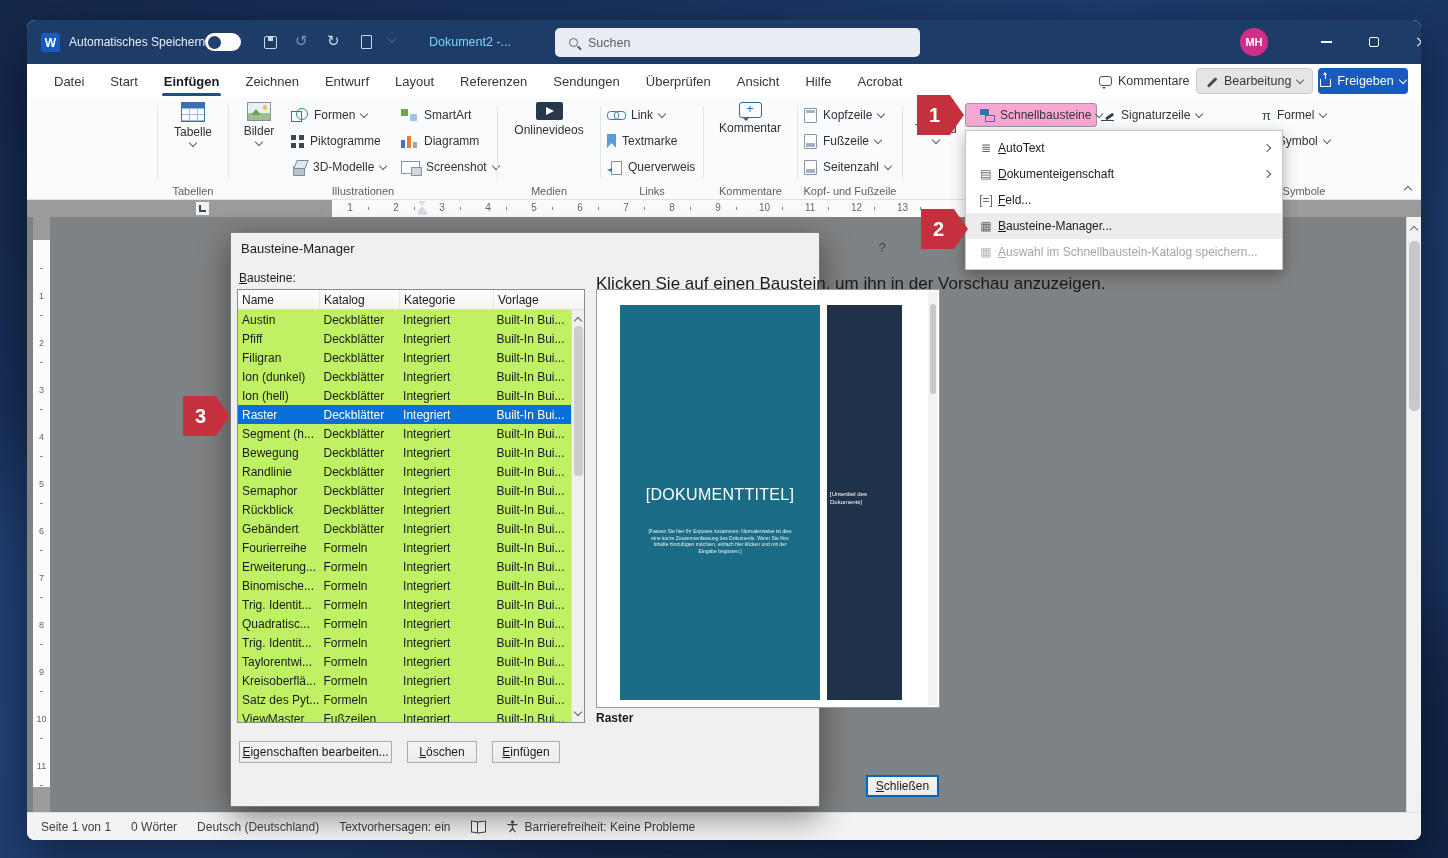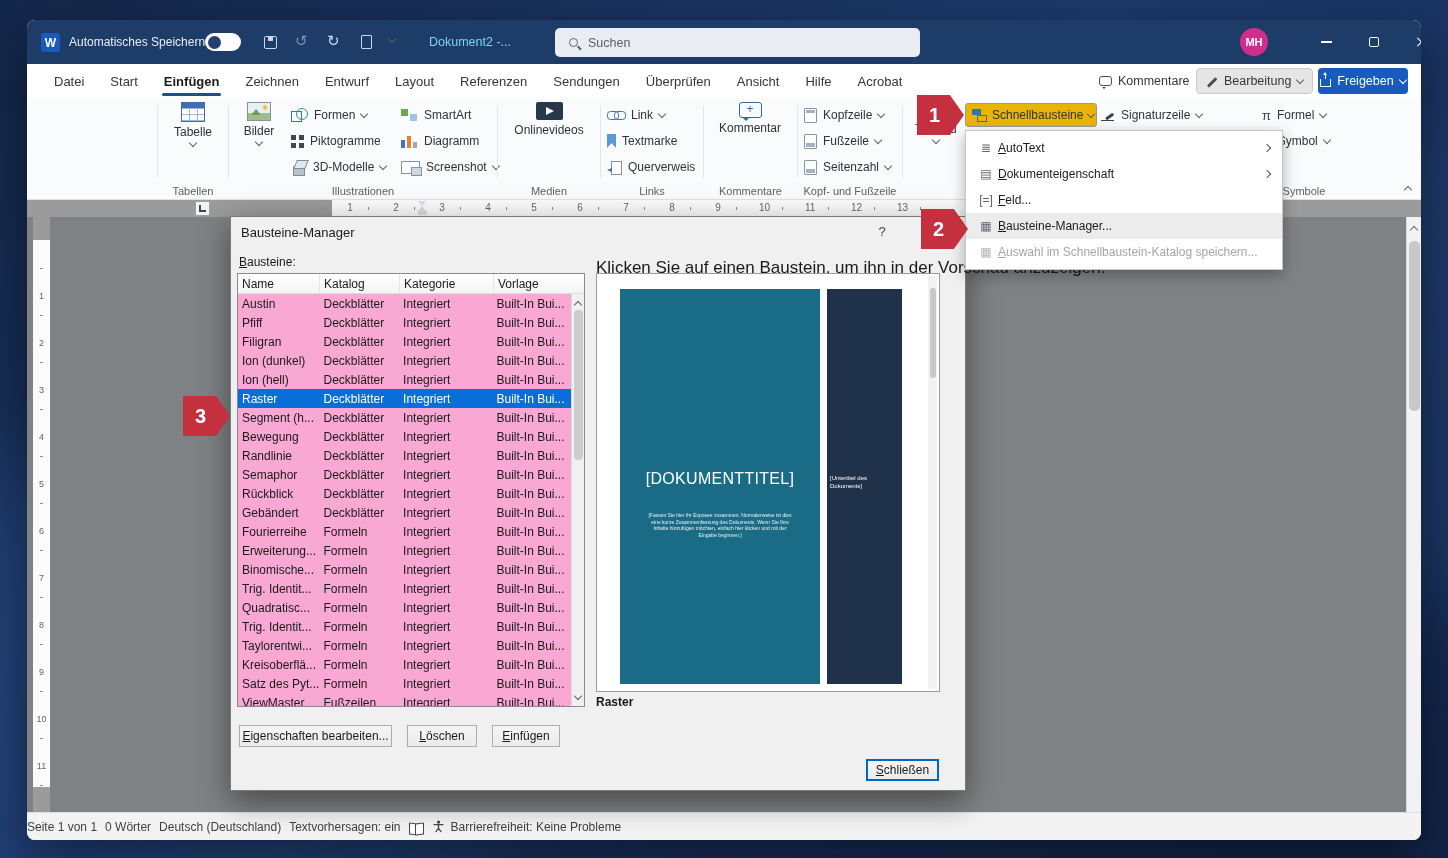--- a/index.html
+++ b/index.html
@@ -120,21 +120,21 @@
 .tfi{width:24px;height:17px;border:1.2px solid #7e8b99;background:#fff;position:relative}
 .tfi::after{content:"A";position:absolute;left:50%;top:50%;transform:translate(-50%,-55%);font-size:11px;color:#3d434a}
 .qpi{width:15px;height:13px;position:relative;flex:none}
 .qpi::before{content:"";position:absolute;left:0;top:0;width:9px;height:6px;background:#2e75b6}
 .qpi::after{content:"";position:absolute;right:0;bottom:0;width:8px;height:5px;border:1.2px solid #2e75b6}
 .sig{width:14px;height:11px;position:relative;flex:none}
 .sig::before{content:"";position:absolute;left:0;bottom:0;width:13px;border-bottom:1.2px solid #3d434a}
 .sig::after{content:"";position:absolute;right:1px;bottom:3px;width:9px;height:2.5px;background:#3d434a;transform:rotate(-35deg);border-radius:1px}
 .glyphic{font-size:13px;color:#3d434a;flex:none;line-height:1}
 .qpbtn{position:absolute;left:62px;top:5px;width:132px;height:24px;border:1px solid #949aa1;border-radius:3px;
-  background:#eab308;display:flex;align-items:center;gap:5px;padding:0 6px;font-size:12px;color:#2f3337;white-space:nowrap}
+  background:#f9a8d4;display:flex;align-items:center;gap:5px;padding:0 14px;font-size:12px;color:#2f3337;white-space:nowrap}
 .collapse{position:absolute;right:10px;bottom:6px;color:#5d6167}
 
 
 .hruler{position:absolute;left:0;top:180px;right:0;height:17px;background:#9b9b9b}
 .hband{position:absolute;left:305px;top:0;width:800px;height:17px;background:#fbfbfb}
 .rnum{position:absolute;top:2px;font-size:10px;color:#666;width:10px;text-align:center}
 .rtick{position:absolute;top:7px;width:1px;height:3px;background:#8a8a8a}
 .tabsel{position:absolute;left:168px;top:1px;width:15px;height:15px;background:#f4f4f4;border:1px solid #9aa0a6;display:flex;align-items:center;justify-content:center}
 .tabsel span{width:7px;height:7px;border-left:2px solid #3f4750;border-bottom:2px solid #3f4750}
 .indent{position:absolute;left:391px;top:1px;width:9px;height:15px}
@@ -148,44 +148,44 @@
 .vband{position:absolute;left:0;top:23px;width:17px;height:547px;background:#fbfbfb}
 .vnum{position:absolute;left:0;width:17px;text-align:center;font-size:9px;color:#666}
 .vtick{position:absolute;left:7px;width:3px;height:1px;background:#8a8a8a}
 .vscroll{position:absolute;right:0;top:0;width:15px;height:595px;background:#f2f2f3;border-left:1px solid #dadada}
 .vthumb{position:absolute;left:2px;top:24px;width:11px;height:170px;background:#c6c8ca;border-radius:5px}
 .scrollarrow{position:absolute;left:4px;top:6px;color:#6a6d70}
 
 
 .statusbar{position:absolute;left:0;top:792px;right:0;height:28px;background:#f3f3f3;border-top:1px solid #e0e0e0;
   display:flex;align-items:center;font-size:12px;color:#3f3f41}
-.sbleft{display:flex;align-items:flex-end;gap:8px;}
+.sbleft{display:flex;align-items:center;gap:20px;margin-left:14px}
 .sbright{display:flex;align-items:center;gap:13px;margin-left:auto;margin-right:14px}
 .sbitem{display:flex;align-items:center;gap:6px;white-space:nowrap}
 .bok{width:15px;height:11px;position:relative}
 .bok::before,.bok::after{content:"";position:absolute;top:0;width:6.5px;height:10px;border:1.2px solid #3f4750;background:#fff}
 .bok::before{left:0;transform:skewY(7deg)}.bok::after{right:0;transform:skewY(-7deg)}
 .fok{width:12px;height:12px;border:1.4px dashed #4a4f55}
 .vw1{width:15px;height:11px;background:#4a4f55;position:relative}
 .vw1::after{content:"";position:absolute;left:50%;top:1px;bottom:1px;width:1.2px;background:#fff}
 .vw2{width:11px;height:13px;border:1.3px solid #4a4f55;background:#fff}
 .vw3{width:14px;height:11px;border:1.3px solid #4a4f55;background:#fff;border-bottom-style:dashed}
 .vact{background:#d6d6d6;border-radius:2px;padding:3px;display:flex}
 .zoomtrack{width:92px;height:2px;background:#8c9097;position:relative}
 .zoomthumb{position:absolute;left:44px;top:-5px;width:4px;height:12px;background:#5f6469;border-radius:1px}
 .zsign{font-size:14px;color:#4a4f55}
 
 
-.dialog{position:absolute;left:230px;top:216px;width:736px;height:575px;background:#f0f0f0;
+.dialog{position:absolute;left:230px;top:232px;width:590px;height:575px;background:#f0f0f0;
   border:1px solid #7a7a7a;box-shadow:0 10px 30px rgba(0,0,0,.45);z-index:40;font-size:12px;color:#1a1a1a}
 .dlg-title{position:absolute;left:10px;top:8px;font-size:13px}
 .dlg-help{position:absolute;left:640px;top:7px;width:22px;text-align:center;font-size:13px;color:#444}
 .dlg-x{position:absolute;left:682px;top:4px;width:24px;text-align:center;font-size:16px;color:#444}
 .dlg-lbl{position:absolute;left:8px;top:38px}
-.btable{position:absolute;left:6px;top:56px;width:348px;height:434px;background:#f9a8d4;border:1px solid #8b8b8b;overflow:hidden}
+.btable{position:absolute;left:6px;top:56px;width:348px;height:434px;background:#bef264;border:1px solid #8b8b8b;overflow:hidden}
 .bthead{display:flex;height:20px;background:linear-gradient(#fff,#f4f4f4);border-bottom:1px solid #dcdcdc}
 .hc{padding:3px 4px;border-right:1px solid #e6e6e6;font-size:12px;overflow:hidden;white-space:nowrap}
 .btbody{position:absolute;left:0;top:20px;right:13px;bottom:0;overflow:hidden}
 .brow{display:flex;height:19px}
 .bc{padding:2.5px 4px;font-size:12px;overflow:hidden;white-space:nowrap}
 .c1{width:82px}.c2{width:80px}.c3{width:94px}.c4{width:79px;border-right:none}
 .brow.sel{background:#0a6ed8;color:#fff}
 .btscroll{position:absolute;right:0;top:20px;width:13px;bottom:0;background:#f0f0f0;border-left:1px solid #dcdcdc}
 .btthumb{position:absolute;left:1.5px;top:16px;width:9px;height:150px;background:#cdcdcd;border-radius:4px}
 .sarr{position:absolute;left:3px;color:#606060}

